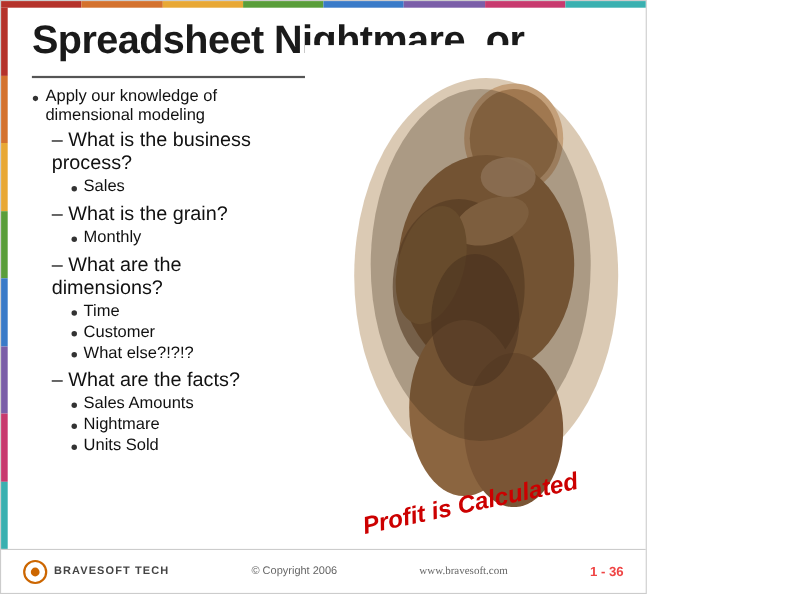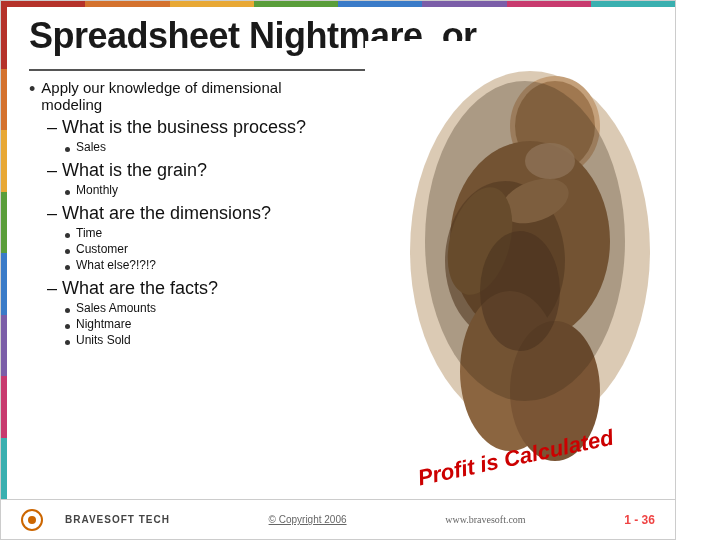--- a/index.html
+++ b/index.html
@@ -6,21 +6,21 @@
     body {
       width: 720px;
       height: 540px;
       overflow: hidden;
       font-family: Arial, sans-serif;
       background: #ffffff;
       position: relative;
     }
 
     .slide {
-      width: 676px;
+      width: 588px;
       height: 540px;
       position: relative;
       background: #ffffff;
       border: 1px solid #ccc;
     }
 
     
     .top-bar {
       position: absolute;
       top: 0;
@@ -99,21 +99,21 @@
       margin-top: 3px;
       margin-bottom: 1px;
     }
 
     .sub-item-dash {
       font-size: 18px;
       color: #111;
     }
 
     .sub-sub-item {
-      font-size: 12px;
+      font-size: 15px;
       color: #111;
       margin-left: 36px;
       margin-top: 2px;
       display: flex;
       align-items: center;
       gap: 6px;
     }
 
     .bullet-dot {
       font-size: 6px;
@@ -158,21 +158,21 @@
       display: flex;
       align-items: center;
       justify-content: space-between;
       padding: 0 20px;
       border-top: 1px solid #ccc;
     }
 
     .footer-logo {
       display: flex;
       align-items: center;
-      gap: 22px;
+      gap: 6px;
     }
 
     .logo-circle {
       width: 22px;
       height: 22px;
       border-radius: 50%;
       border: 2px solid #cc6600;
       display: flex;
       align-items: center;
       justify-content: center;
@@ -188,21 +188,20 @@
     .logo-text {
       font-size: 10px;
       font-weight: bold;
       letter-spacing: 1px;
       color: #444;
     }
 
     .footer-copyright {
       font-size: 10px;
       color: #666;
-      text-decoration: underline;
     }
 
     .footer-website {
       font-size: 10px;
       color: #666;
       font-family: Liberation Serif, serif;
     }
 
     .footer-page {
       font-size: 12px;

